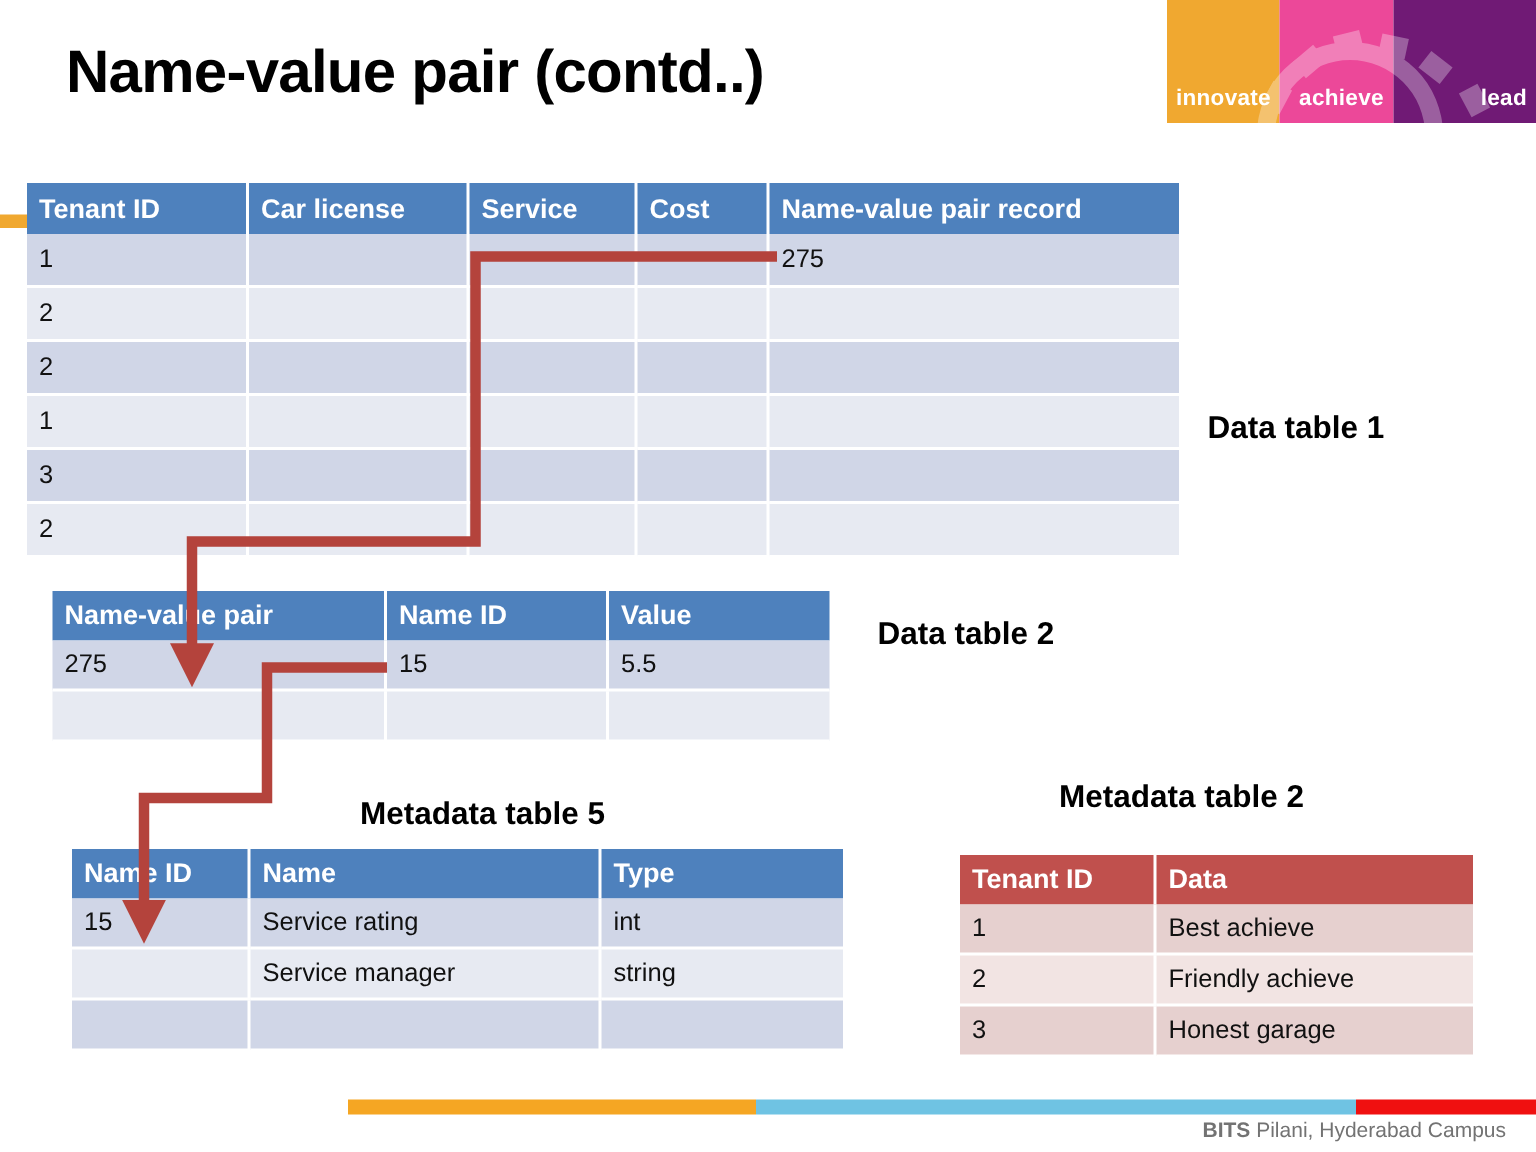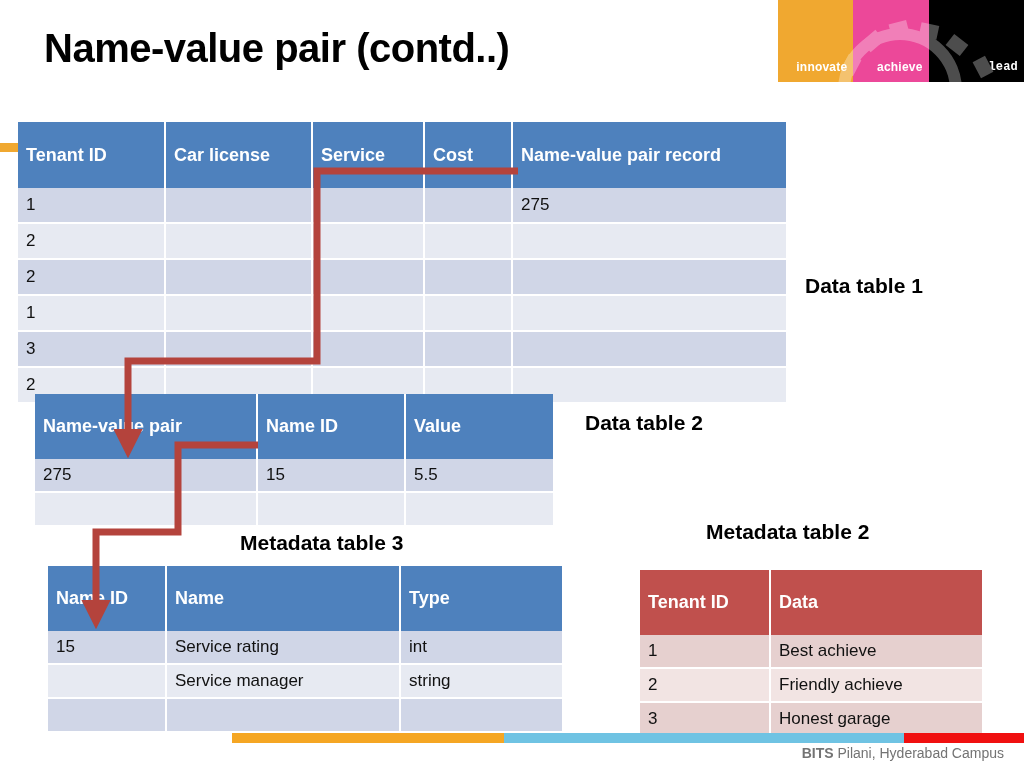--- a/index.html
+++ b/index.html
@@ -38,28 +38,28 @@
     display: flex;
     overflow: hidden;
   }
   #brand-logo .seg {
     position: relative;
     height: 100%;
     overflow: hidden;
   }
   #brand-logo .seg-innovate { width: 82px;  background: #F0A830; }
   #brand-logo .seg-achieve  { width: 82px;  background: #ec4899; }
-  #brand-logo .seg-lead     { width: 104px;  background: #000000; font-family: Liberation Mono, monospace; }
+  #brand-logo .seg-lead     { width: 104px;  background: #701a75; }
   #brand-logo .seg span {
     position: absolute;
     bottom: 8px;
     left: 0;
     right: 6px;
     text-align: right;
-    font-size: 12px;
+    font-size: 15px;
     font-weight: bold;
     color: #ffffff;
     letter-spacing: 0.2px;
   }
   #logo-gear {
     position: absolute;
     left: 0; top: 0;
     width: 246px; height: 82px;
     pointer-events: none;
   }
@@ -79,21 +79,21 @@
     position: absolute;
     border-collapse: collapse;
     table-layout: fixed;
     font-size: 17px;
   }
   .tbl th {
     background: #4E81BD;
     color: #ffffff;
     font-weight: bold;
     text-align: left;
-    padding: 22px 8px;
+    padding: 6px 8px;
     border-right: 2px solid #ffffff;
     font-size: 18px;
     white-space: nowrap;
   }
   .tbl th:last-child { border-right: none; }
   .tbl td {
     padding: 6px 8px;
     border-right: 2px solid #ffffff;
     border-bottom: 2px solid #ffffff;
     color: #111111;
@@ -334,21 +334,21 @@
     </tr>
     <tr class="odd">
       <td>3</td>
       <td>Honest garage</td>
     </tr>
   </tbody>
 </table>
 
 <div class="caption" id="caption-dt1">Data table 1</div>
 <div class="caption" id="caption-dt2">Data table 2</div>
-<div class="caption" id="caption-mt1">Metadata table 3</div>
+<div class="caption" id="caption-mt1">Metadata table 5</div>
 <div class="caption" id="caption-mt2">Metadata table 2</div>
 
 <svg id="arrow-layer" viewBox="0 0 1024 768">
   <defs>
     <marker id="arrowhead" markerWidth="4.2" markerHeight="4.2" refX="1.6" refY="2.1" orient="auto">
       <polygon points="0,0 4.2,2.1 0,4.2" fill="#B4433C"></polygon>
     </marker>
   </defs>
 
   <polyline points="518,171 317,171 317,361 128,361 128,440" fill="none" stroke="#B4433C" stroke-width="7" stroke-linejoin="miter" marker-end="url(#arrowhead)"></polyline>

